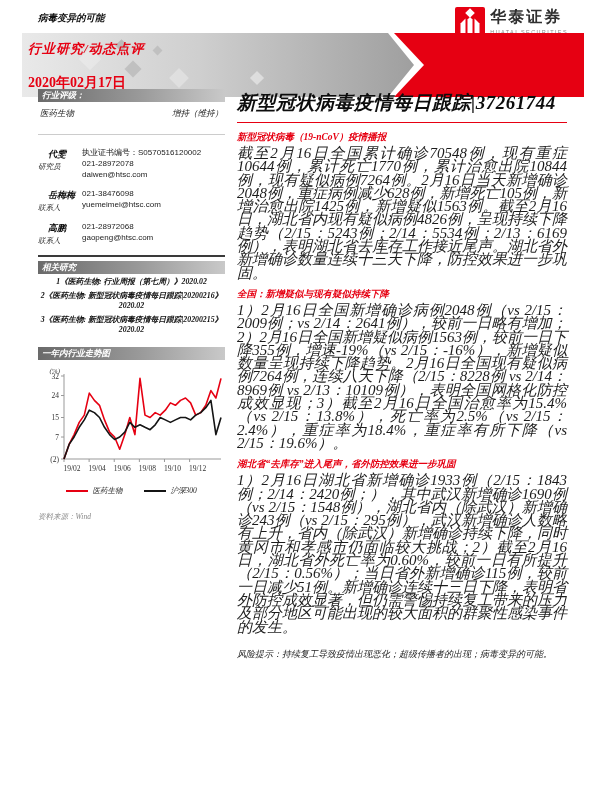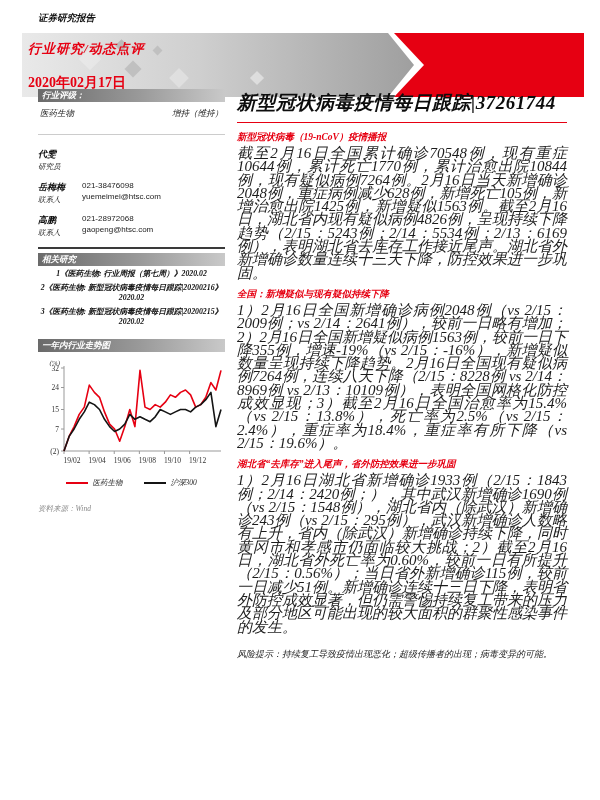--- a/index.html
+++ b/index.html
@@ -25,21 +25,21 @@
   
   .sidebar{position:absolute;left:38px;top:89px;width:187px;}
   .bar-header{height:13px;line-height:13px;padding-left:4px;color:#fff;font-size:8.5px;font-weight:bold;font-style:italic;
     background:linear-gradient(90deg,#6a6a6a 0%,#9a9a9a 55%,#c9c9c9 100%);}
   .rating-row{display:flex;justify-content:space-between;font-size:8.5px;font-style:italic;
     padding:6px 2px 0 2px;color:#222;}
   .thin-rule{border:none;border-top:1px solid #ccc;margin:14px 0 0 0;}
   .contacts{margin-top:13px;}
   .contact{display:flex;margin-bottom:9px;}
   .contact .who{width:44px;flex:none;}
-  .contact .who .nm{font-size:9px;font-weight:bold;font-style:italic;color:#111;}
+  .contact .who .nm{font-size:9px;font-weight:bold;font-style:italic;color:#111;margin-left:10px;}
   .contact .who .rl{font-size:7.5px;font-style:italic;color:#333;margin-top:1px;}
   .contact .det{font-size:8px;font-family:"Liberation Sans",sans-serif;color:#222;line-height:1.35;}
   .thick-rule{border:none;border-top:2px solid #3a3a3a;margin:3px 0 4px 0;}
   .related-list{margin-top:3px;text-align:center;}
   .related-item{font-size:7.8px;font-weight:bold;font-style:italic;color:#111;line-height:1.35;margin-bottom:3px;}
   .chart-block{margin-top:11px;}
   .chart-svg{display:block;margin-top:6px;}
   .legend{display:flex;justify-content:center;gap:22px;margin-top:2px;}
   .legend-item{display:flex;align-items:center;gap:4px;}
   .legend-swatch{width:22px;height:2px;}
@@ -52,22 +52,35 @@
   .section{margin-bottom:8px;}
   .section-heading{font-size:9.5px;font-weight:bold;font-style:italic;color:var(--red);margin-bottom:3px;}
   .section-body{font-size:15px;font-style:italic;line-height:13.3px;text-align:justify;color:#1c1c1c;}
   .risk{font-size:9px;font-style:italic;color:#1c1c1c;margin-top:14px;}
 </style>
 </head>
 <body>
 
 <div class="page">
 
-  <div class="report-type">证券研究报告</div>
-
+  <div class="report-type">病毒变异的可能</div>
+
+  <div class="logo-wrap">
+    <svg class="logo-icon" viewBox="0 0 30 30">
+      <rect width="30" height="30" rx="2" fill="#e60012"></rect>
+      <rect x="11.6" y="2.6" width="6.8" height="6.8" fill="#ffffff" transform="rotate(45 15 6)"></rect>
+      <path d="M5.5 27 V16.5 L10.5 11.5 V27 Z" fill="#ffffff"></path>
+      <path d="M12.5 27 V12.5 L15 10 L17.5 12.5 V27 Z" fill="#ffffff"></path>
+      <path d="M19.5 27 V11.5 L24.5 16.5 V27 Z" fill="#ffffff"></path>
+    </svg>
+    <div class="logo-text">
+      <div class="cn">华泰证券</div>
+      <div class="en">HUATAI SECURITIES</div>
+    </div>
+  </div>
 
   <div class="banner">
     <div class="banner-gray">
       <span class="diamond" style="left:60px;top:18px;width:16px;height:16px;background:rgba(255,255,255,0.25);"></span>
       <span class="diamond" style="left:105px;top:30px;width:12px;height:12px;background:rgba(120,120,120,0.25);"></span>
       <span class="diamond" style="left:150px;top:38px;width:14px;height:14px;background:rgba(255,255,255,0.30);"></span>
       <span class="diamond" style="left:95px;top:8px;width:9px;height:9px;background:rgba(110,110,110,0.30);"></span>
       <span class="diamond" style="left:230px;top:40px;width:10px;height:10px;background:rgba(255,255,255,0.45);"></span>
       <span class="diamond" style="left:132px;top:14px;width:7px;height:7px;background:rgba(130,130,130,0.25);"></span>
     </div>
@@ -82,20 +95,25 @@
       <span>医药生物</span>
       <span>增持（维持）</span>
     </div>
     <hr class="thin-rule">
 
     <div class="contacts">
       <div class="contact">
         <div class="who">
           <div class="nm">代雯</div>
           <div class="rl">研究员</div>
+        </div>
+        <div class="det">
+          <div>执业证书编号：S0570516120002</div>
+          <div>021-28972078</div>
+          <div>daiwen@htsc.com</div>
         </div>
       </div>
       <div class="contact">
         <div class="who">
           <div class="nm">岳梅梅</div>
           <div class="rl">联系人</div>
         </div>
         <div class="det">
           <div>021-38476098</div>
           <div>yuemeimei@htsc.com</div>

